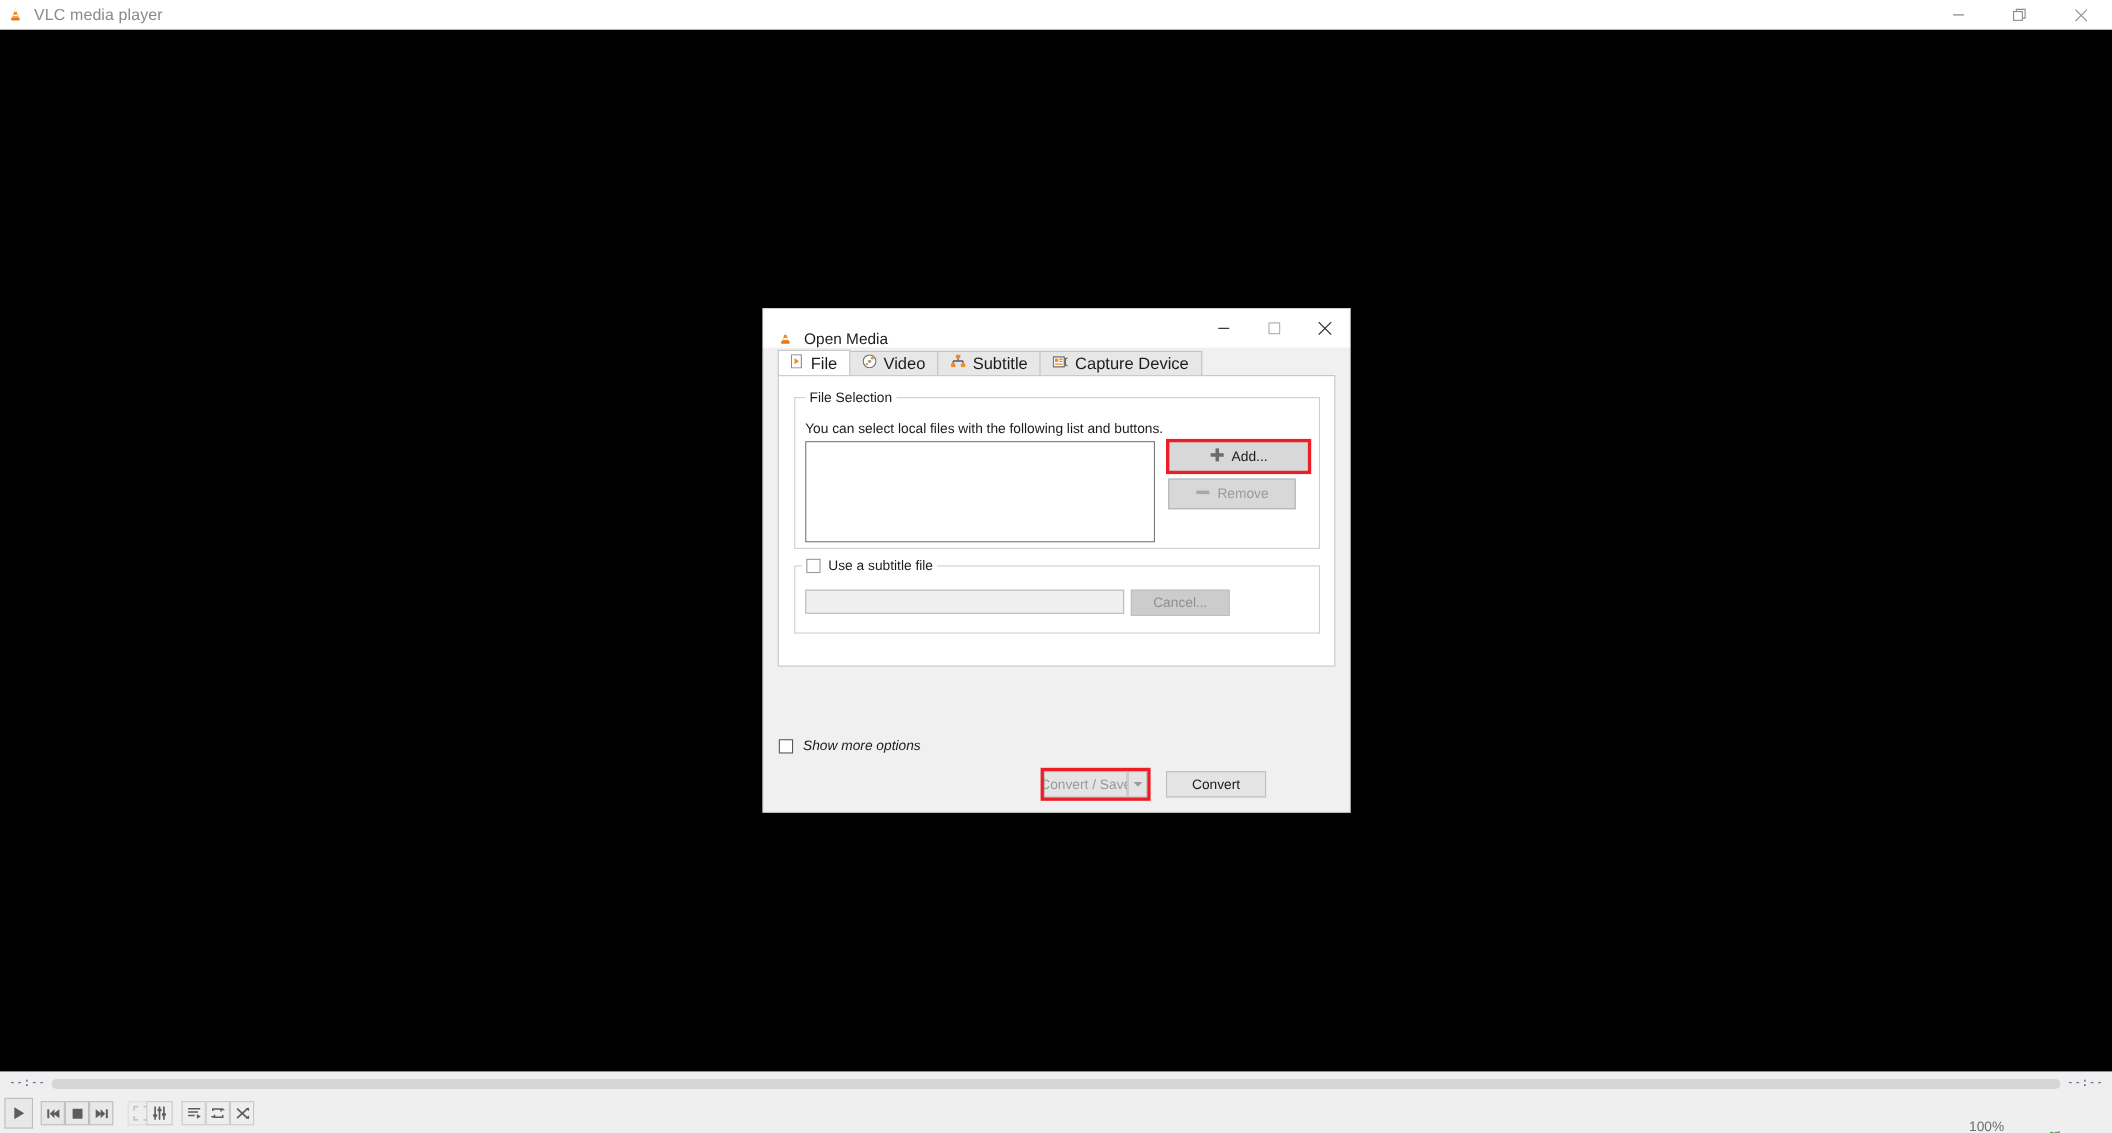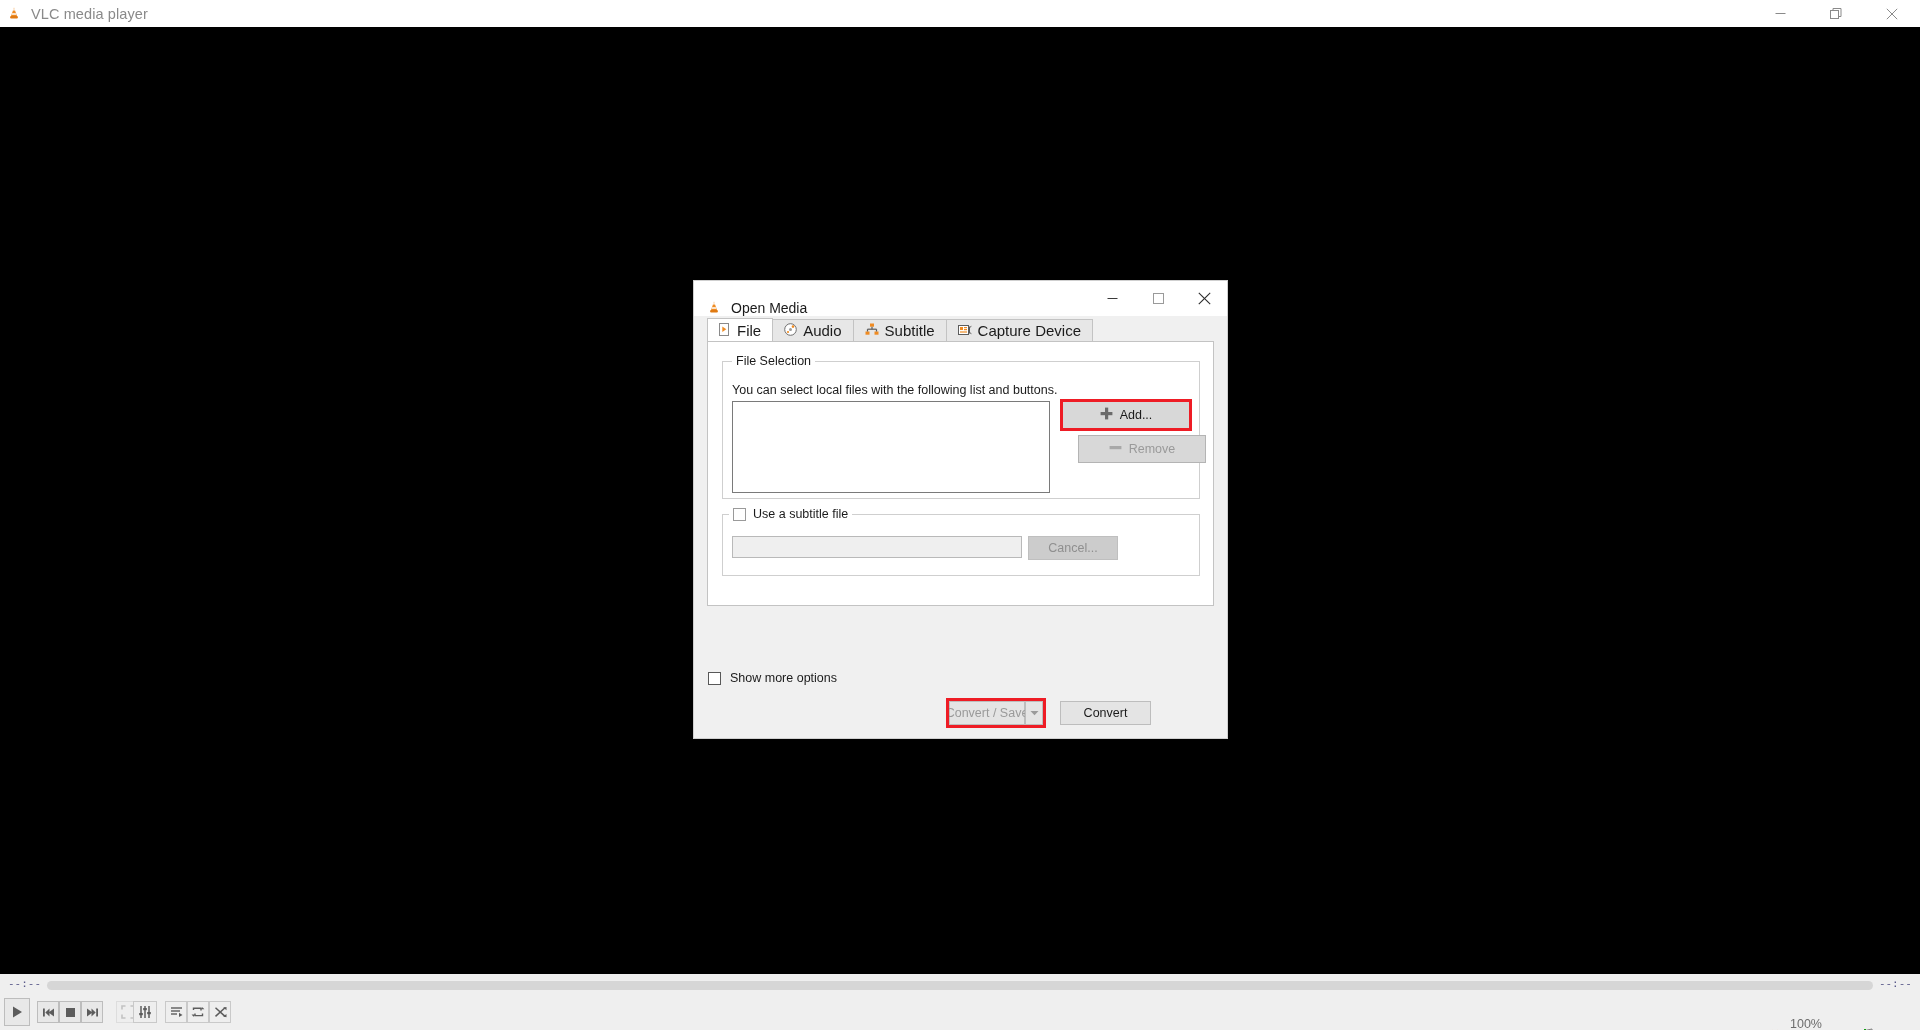--- a/index.html
+++ b/index.html
@@ -305,20 +305,21 @@
 
   .show-more {
     position: absolute;
     left: 14px; top: 390px;
     display: flex;
     align-items: flex-end;
     gap: 9px;
     font-size: 12.5px;
     color: #1b1b1b;
     cursor: default;
+    font-style: italic;
   }
 
   .plus-ico { display: block; }
 </style>
 </head>
 <body>
 
 <div id="app">
 
   <div class="vlc-titlebar">
@@ -509,21 +510,21 @@
 
       <div class="tab">
         <span class="tab-ico">
           <svg width="13" height="13" viewBox="0 0 13 13">
             <circle cx="6.5" cy="6.5" r="5.8" fill="#ffffff" stroke="#6e6e6e" stroke-width="1"></circle>
             <circle cx="6.5" cy="6.5" r="1.5" fill="#9a9a9a"></circle>
             <circle cx="9" cy="3.6" r="1.3" fill="#ef8b22"></circle>
             <circle cx="4" cy="9" r="1.1" fill="#ef8b22"></circle>
           </svg>
         </span>
-        <span>Audio</span>
+        <span>Video</span>
       </div>
 
       <div class="tab">
         <span class="tab-ico">
           <svg width="14" height="13" viewBox="0 0 14 13">
             <rect x="5" y="0.5" width="4" height="3.2" fill="#ef8b22"></rect>
             <rect x="0.5" y="8.5" width="4" height="3.2" fill="#ef8b22"></rect>
             <rect x="9.5" y="8.5" width="4" height="3.2" fill="#ef8b22"></rect>
             <line x1="7" y1="3.7" x2="7" y2="6.2" stroke="#5c5c5c" stroke-width="1.2"></line>
             <line x1="2.5" y1="6.2" x2="11.5" y2="6.2" stroke="#5c5c5c" stroke-width="1.2"></line>
@@ -565,21 +566,21 @@
         <span class="plus-ico">
           <svg width="13" height="13" viewBox="0 0 13 13">
             <rect x="5" y="0.6" width="3.2" height="11.8" fill="#6b6b6b"></rect>
             <rect x="0.6" y="5" width="11.8" height="3.2" fill="#6b6b6b"></rect>
           </svg>
         </span>
         <span>Add...</span>
       </div>
       <div class="hl-box" style="left:352px; top:57px; width:132px; height:32px;"></div>
 
-      <div class="dlg-btn disabled" style="left:370px; top:93px; width:128px; height:28px;">
+      <div class="dlg-btn disabled" style="left:354px; top:93px; width:116px; height:28px;">
         <span class="plus-ico">
           <svg width="13" height="13" viewBox="0 0 13 13">
             <rect x="0.6" y="5" width="11.8" height="3.2" fill="#a8a8a8"></rect>
           </svg>
         </span>
         <span>Remove</span>
       </div>
 
       <div class="groupbox" style="left:14px; top:172px; width:478px; height:62px;">
         <span class="gb-legend check">

